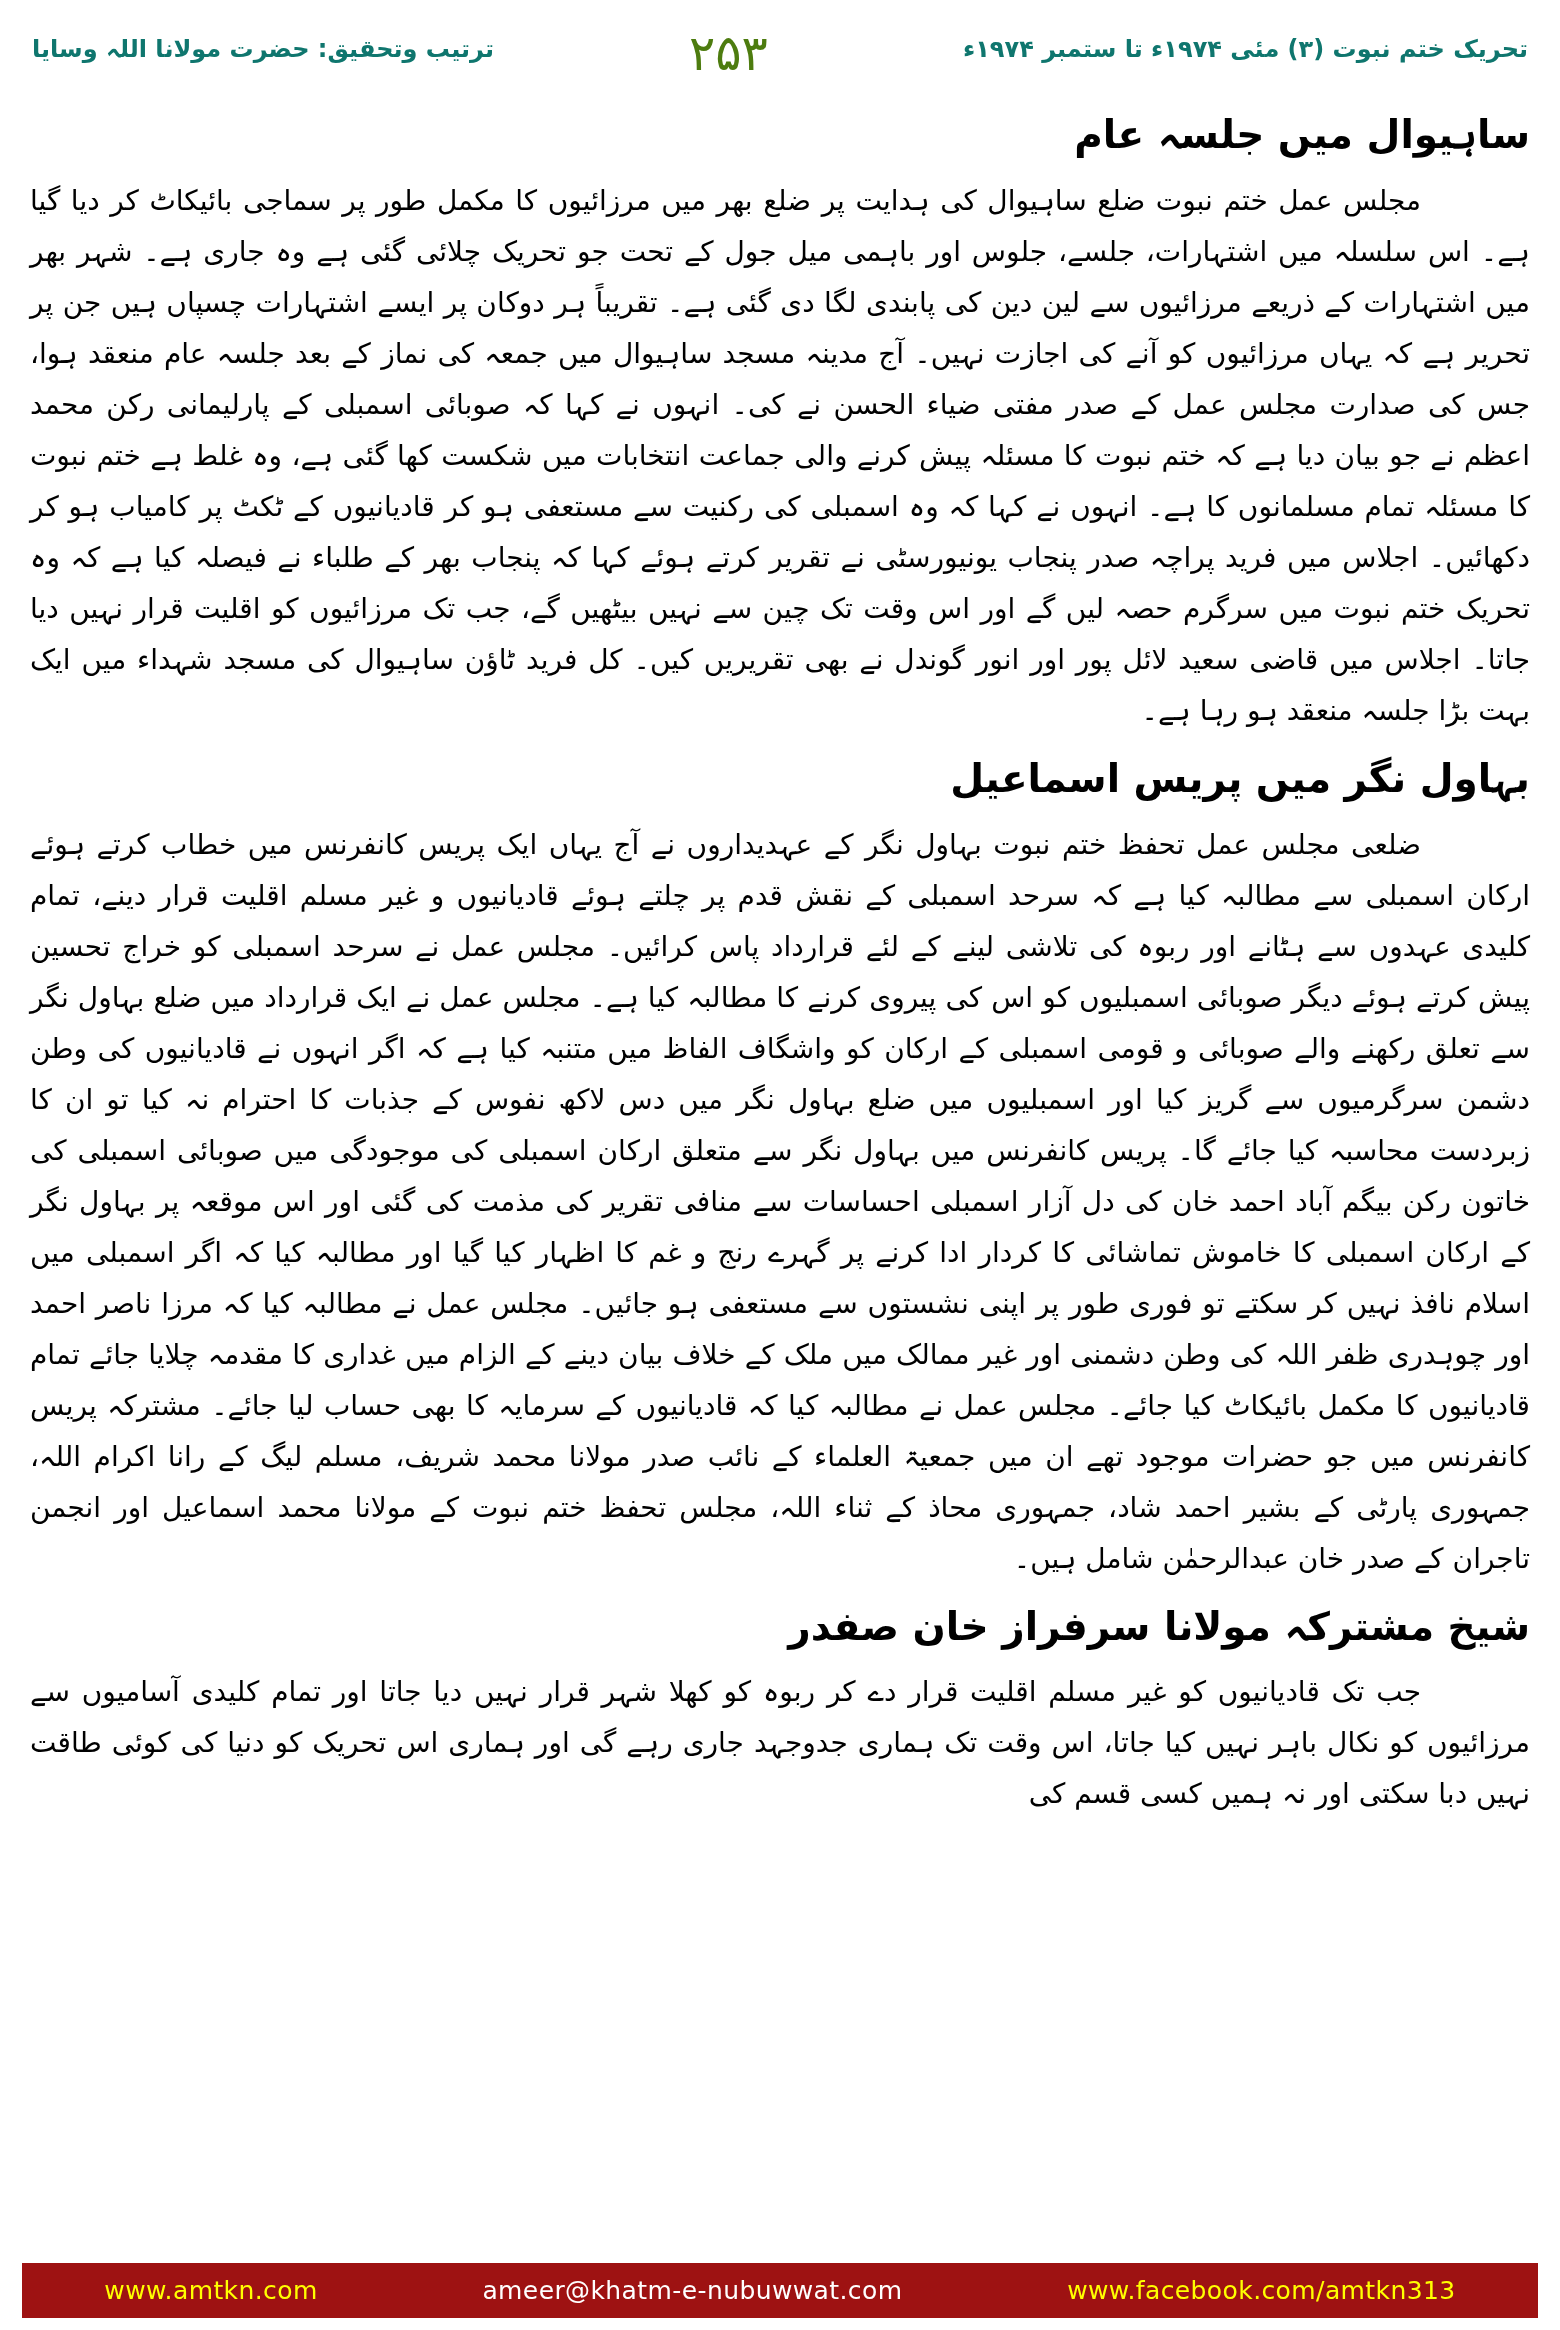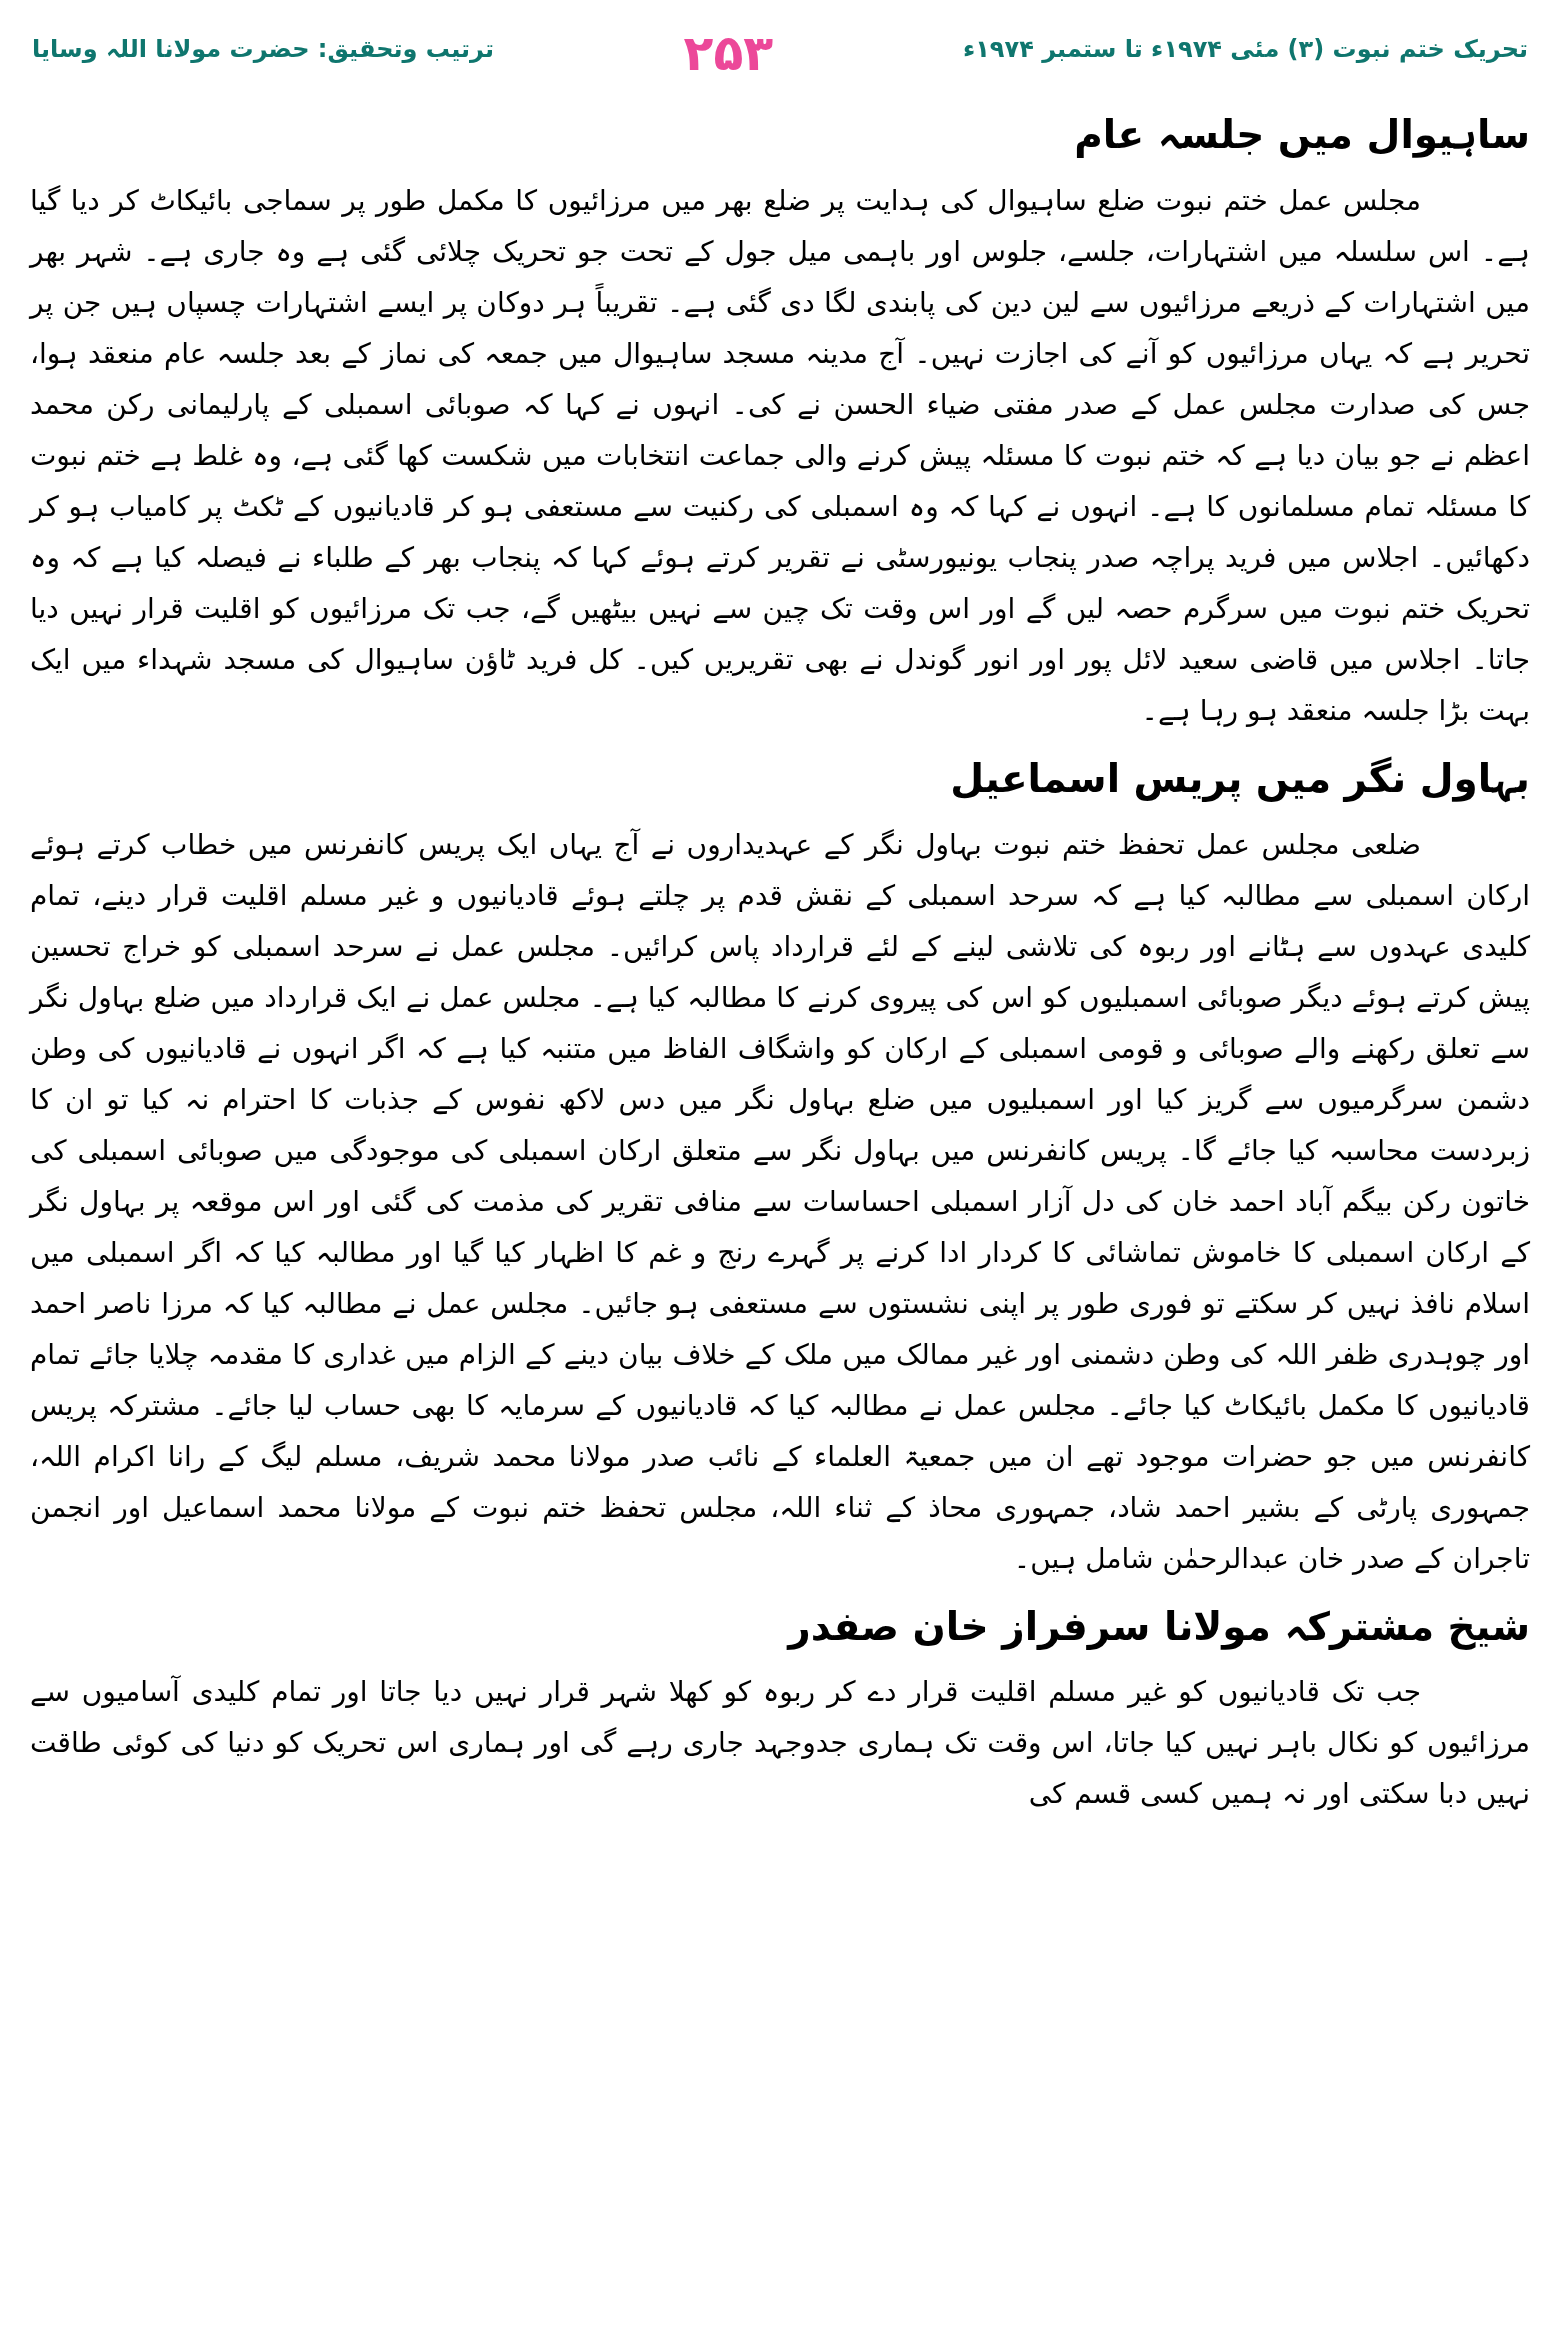--- a/index.html
+++ b/index.html
@@ -23,23 +23,23 @@
   }
   .header-side {
     color: #0f766e;
     font-size: 24px;
     font-weight: bold;
     direction: rtl;
     white-space: nowrap;
     padding-top: 13.4px;
   }
   .page-number {
-    color: #ec4899;
+    color: #4d7c0f;
     font-size: 49px;
-    font-weight: bold;
+    font-weight: normal;
     direction: rtl;
     line-height: 1;
     padding-top: 6.7px;
   }
 
   
   .document-body {
     direction: rtl;
     padding: 15px 30px 0 30px;
     color: #000000;
@@ -94,15 +94,20 @@
     <p class="section-paragraph">مجلس عمل ختم نبوت ضلع ساہیوال کی ہدایت پر ضلع بھر میں مرزائیوں کا مکمل طور پر سماجی بائیکاٹ کر دیا گیا ہے۔ اس سلسلہ میں اشتہارات، جلسے، جلوس اور باہمی میل جول کے تحت جو تحریک چلائی گئی ہے وہ جاری ہے۔ شہر بھر میں اشتہارات کے ذریعے مرزائیوں سے لین دین کی پابندی لگا دی گئی ہے۔ تقریباً ہر دوکان پر ایسے اشتہارات چسپاں ہیں جن پر تحریر ہے کہ یہاں مرزائیوں کو آنے کی اجازت نہیں۔ آج مدینہ مسجد ساہیوال میں جمعہ کی نماز کے بعد جلسہ عام منعقد ہوا، جس کی صدارت مجلس عمل کے صدر مفتی ضیاء الحسن نے کی۔ انہوں نے کہا کہ صوبائی اسمبلی کے پارلیمانی رکن محمد اعظم نے جو بیان دیا ہے کہ ختم نبوت کا مسئلہ پیش کرنے والی جماعت انتخابات میں شکست کھا گئی ہے، وہ غلط ہے ختم نبوت کا مسئلہ تمام مسلمانوں کا ہے۔ انہوں نے کہا کہ وہ اسمبلی کی رکنیت سے مستعفی ہو کر قادیانیوں کے ٹکٹ پر کامیاب ہو کر دکھائیں۔ اجلاس میں فرید پراچہ صدر پنجاب یونیورسٹی نے تقریر کرتے ہوئے کہا کہ پنجاب بھر کے طلباء نے فیصلہ کیا ہے کہ وہ تحریک ختم نبوت میں سرگرم حصہ لیں گے اور اس وقت تک چین سے نہیں بیٹھیں گے، جب تک مرزائیوں کو اقلیت قرار نہیں دیا جاتا۔ اجلاس میں قاضی سعید لائل پور اور انور گوندل نے بھی تقریریں کیں۔ کل فرید ٹاؤن ساہیوال کی مسجد شہداء میں ایک بہت بڑا جلسہ منعقد ہو رہا ہے۔</p>
 
     <h2 class="section-heading">بہاول نگر میں پریس اسماعیل</h2>
     <p class="section-paragraph">ضلعی مجلس عمل تحفظ ختم نبوت بہاول نگر کے عہدیداروں نے آج یہاں ایک پریس کانفرنس میں خطاب کرتے ہوئے ارکان اسمبلی سے مطالبہ کیا ہے کہ سرحد اسمبلی کے نقش قدم پر چلتے ہوئے قادیانیوں و غیر مسلم اقلیت قرار دینے، تمام کلیدی عہدوں سے ہٹانے اور ربوہ کی تلاشی لینے کے لئے قرارداد پاس کرائیں۔ مجلس عمل نے سرحد اسمبلی کو خراج تحسین پیش کرتے ہوئے دیگر صوبائی اسمبلیوں کو اس کی پیروی کرنے کا مطالبہ کیا ہے۔ مجلس عمل نے ایک قرارداد میں ضلع بہاول نگر سے تعلق رکھنے والے صوبائی و قومی اسمبلی کے ارکان کو واشگاف الفاظ میں متنبہ کیا ہے کہ اگر انہوں نے قادیانیوں کی وطن دشمن سرگرمیوں سے گریز کیا اور اسمبلیوں میں ضلع بہاول نگر میں دس لاکھ نفوس کے جذبات کا احترام نہ کیا تو ان کا زبردست محاسبہ کیا جائے گا۔ پریس کانفرنس میں بہاول نگر سے متعلق ارکان اسمبلی کی موجودگی میں صوبائی اسمبلی کی خاتون رکن بیگم آباد احمد خان کی دل آزار اسمبلی احساسات سے منافی تقریر کی مذمت کی گئی اور اس موقعہ پر بہاول نگر کے ارکان اسمبلی کا خاموش تماشائی کا کردار ادا کرنے پر گہرے رنج و غم کا اظہار کیا گیا اور مطالبہ کیا کہ اگر اسمبلی میں اسلام نافذ نہیں کر سکتے تو فوری طور پر اپنی نشستوں سے مستعفی ہو جائیں۔ مجلس عمل نے مطالبہ کیا کہ مرزا ناصر احمد اور چوہدری ظفر اللہ کی وطن دشمنی اور غیر ممالک میں ملک کے خلاف بیان دینے کے الزام میں غداری کا مقدمہ چلایا جائے تمام قادیانیوں کا مکمل بائیکاٹ کیا جائے۔ مجلس عمل نے مطالبہ کیا کہ قادیانیوں کے سرمایہ کا بھی حساب لیا جائے۔ مشترکہ پریس کانفرنس میں جو حضرات موجود تھے ان میں جمعیۃ العلماء کے نائب صدر مولانا محمد شریف، مسلم لیگ کے رانا اکرام اللہ، جمہوری پارٹی کے بشیر احمد شاد، جمہوری محاذ کے ثناء اللہ، مجلس تحفظ ختم نبوت کے مولانا محمد اسماعیل اور انجمن تاجران کے صدر خان عبدالرحمٰن شامل ہیں۔</p>
 
     <h2 class="section-heading">شیخ مشترکہ مولانا سرفراز خان صفدر</h2>
     <p class="section-paragraph">جب تک قادیانیوں کو غیر مسلم اقلیت قرار دے کر ربوہ کو کھلا شہر قرار نہیں دیا جاتا اور تمام کلیدی آسامیوں سے مرزائیوں کو نکال باہر نہیں کیا جاتا، اس وقت تک ہماری جدوجہد جاری رہے گی اور ہماری اس تحریک کو دنیا کی کوئی طاقت نہیں دبا سکتی اور نہ ہمیں کسی قسم کی</p>
 
   </div>
 
+  <div class="page-footer">
+    <span class="footer-link footer-link-yellow">www.amtkn.com</span>
+    <span class="footer-link footer-link-white">ameer@khatm-e-nubuwwat.com</span>
+    <span class="footer-link footer-link-yellow">www.facebook.com/amtkn313</span>
+  </div>
 
 </div>
 
 
 </body></html>

